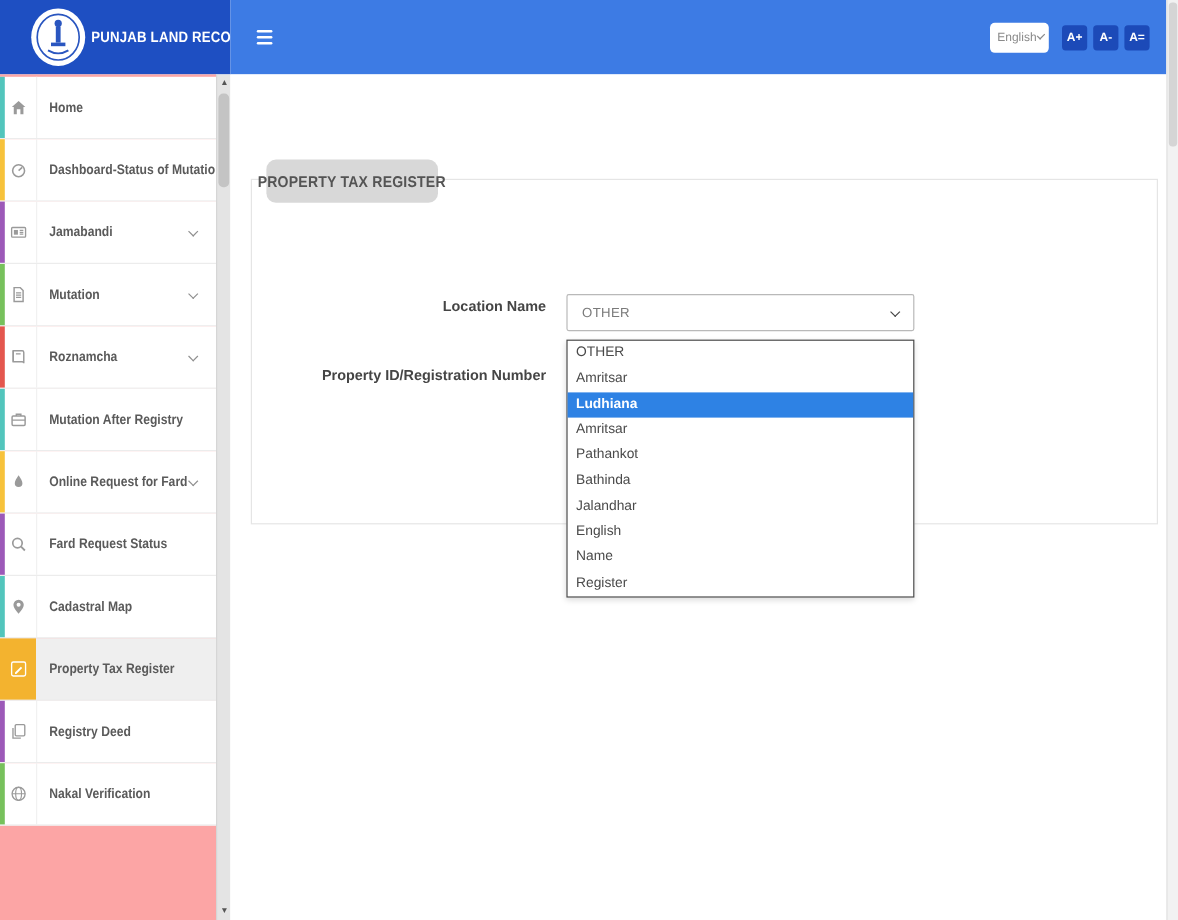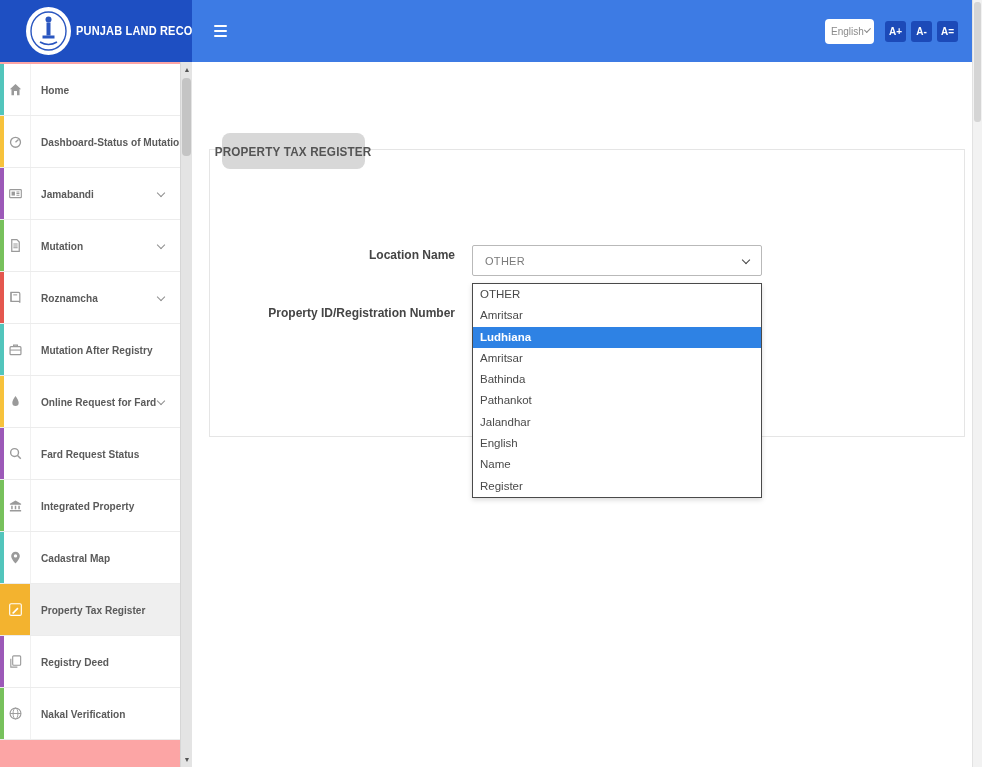--- a/index.html
+++ b/index.html
@@ -257,33 +257,20 @@
     <span class="icon">
             <svg viewBox="0 0 16 16" fill="currentColor">
               <circle cx="7" cy="7" r="4.2" fill="none" stroke="currentColor" stroke-width="1.5"></circle>
               <path d="M10.2 10.2 13.6 13.6" stroke="currentColor" stroke-width="1.6" fill="none"></path>
             </svg>
           </span>
     <span class="label">Fard Request Status</span>
 
   </div>
 
-  <div class="side-item">
-    <span class="accent" style="background: rgb(119, 193, 92);"></span>
-    <span class="divider"></span>
-    <span class="icon">
-            <svg viewBox="0 0 16 16" fill="currentColor">
-              <path d="M2 6 8 2.6 14 6v1.1H2z"></path>
-              <path d="M3.4 8.2H5v3.8H3.4zM7.2 8.2h1.6v3.8H7.2zM11 8.2h1.6v3.8H11z"></path>
-              <rect x="2" y="12.8" width="12" height="1.6"></rect>
-            </svg>
-          </span>
-    <span class="label">Integrated Property</span>
-
-  </div>
 
 
   <div class="side-item">
     <span class="accent" style="background: rgb(82, 197, 188);"></span>
     <span class="divider"></span>
     <span class="icon">
             <svg viewBox="0 0 16 16" fill="currentColor">
               <path d="M8 1.8a4.6 4.6 0 0 1 4.6 4.6C12.6 9.6 8 14.4 8 14.4S3.4 9.6 3.4 6.4A4.6 4.6 0 0 1 8 1.8z"></path>
               <circle cx="8" cy="6.3" r="1.8" fill="#ffffff"></circle>
             </svg>
@@ -351,22 +338,22 @@
       <span class="sel-chev"></span>
     </div>
 
     <div class="form-label label-property">Property ID/Registration Number</div>
 
     <div class="dropdown">
         <div class="option">OTHER</div>
         <div class="option">Amritsar</div>
         <div class="option highlighted">Ludhiana</div>
         <div class="option">Amritsar</div>
+        <div class="option">Pathankot</div>
         <div class="option">Bathinda</div>
-        <div class="option">Pathankot</div>
         <div class="option">Jalandhar</div>
         <div class="option">English</div>
         <div class="option">Name</div>
         <div class="option">Register</div>
       </div>
   </div>
 
   <div class="page-scrollbar">
     <div class="thumb"></div>
   </div>

